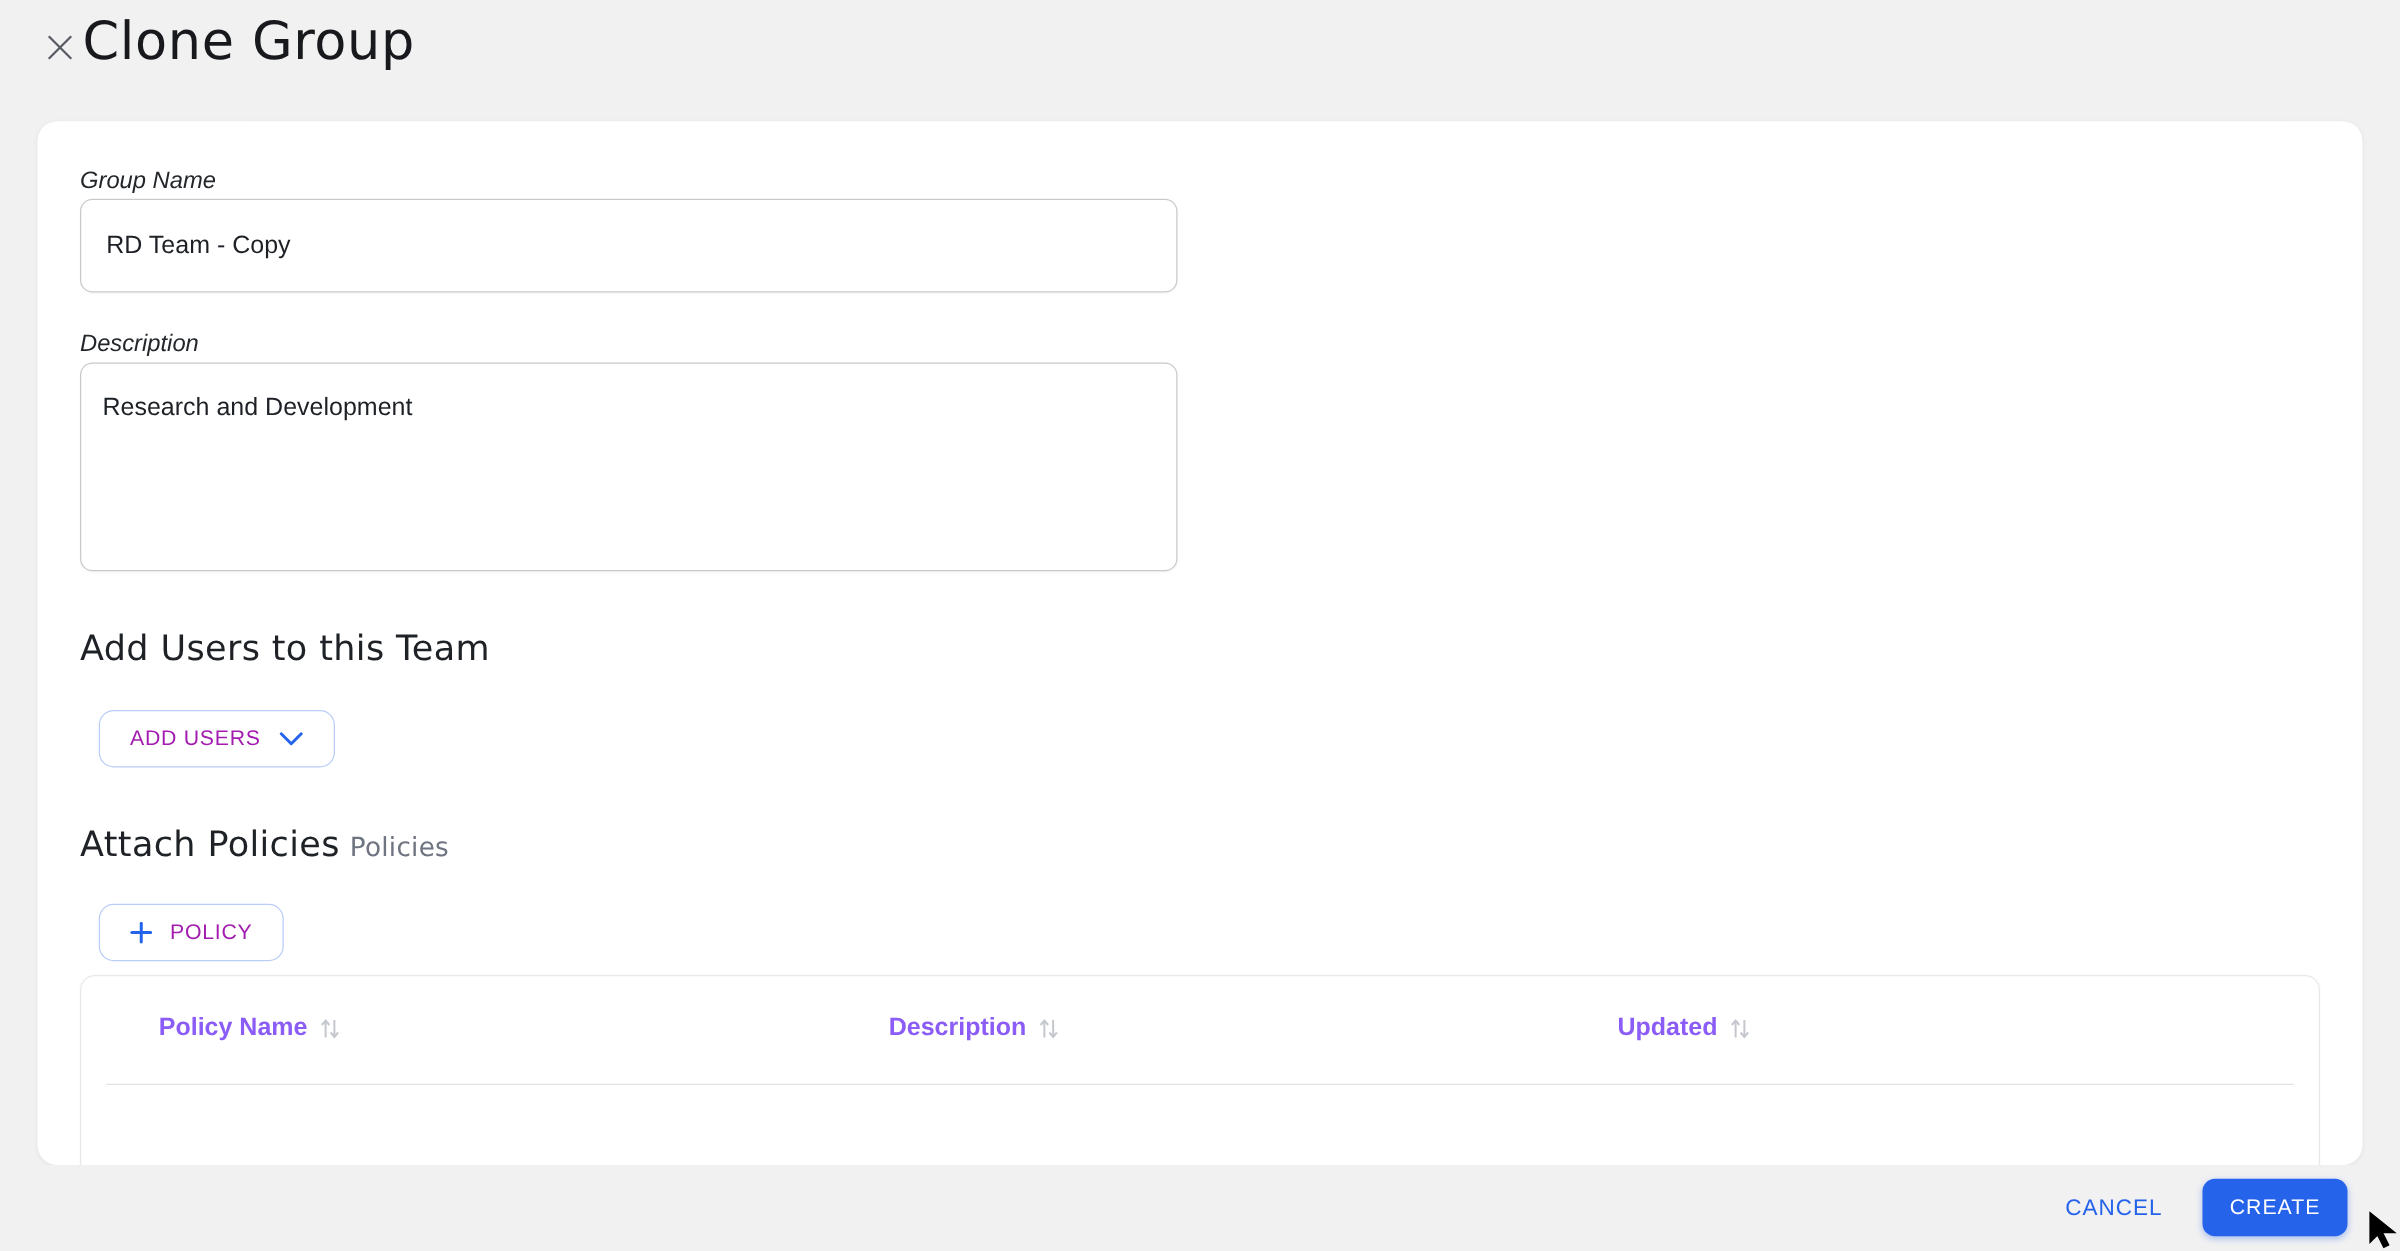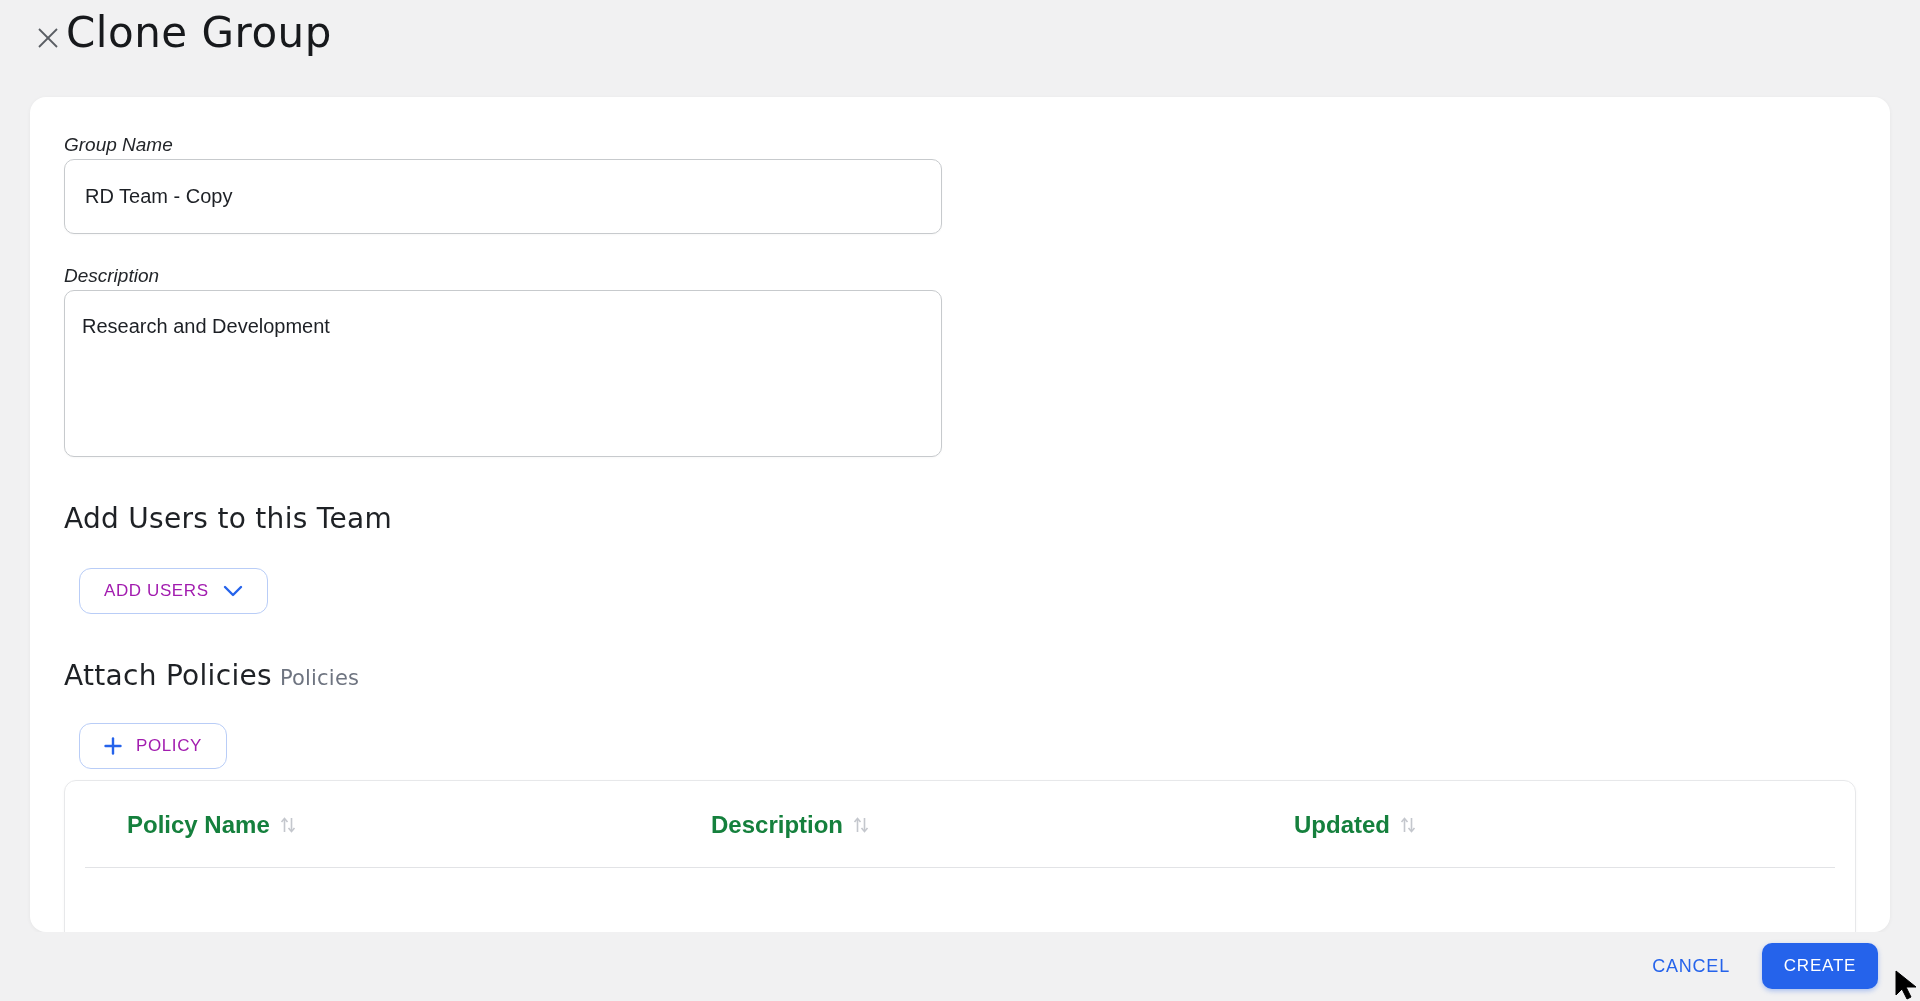--- a/index.html
+++ b/index.html
@@ -72,21 +72,21 @@
 
   
   .table-card {
     position: absolute; left: 34px; top: 683px; width: 1792px; height: 400px;
     background: #fff; border: 1px solid #e7e8ea; border-radius: 12px;
     box-shadow: 0 1px 3px rgba(0,0,0,0.04);
   }
   .table-header { position: absolute; left: 0; top: 0; width: 100%; height: 86px; }
   .th {
     position: absolute; top: 30px;
-    font-size: 24px; font-weight: 700; color: #15803d;
+    font-size: 20px; font-weight: 700; color: #8b5cf6;
     display: inline-flex; align-items: center; gap: 10px; cursor: pointer;
   }
   .th-policy-name { left: 62px; }
   .th-description { left: 646px; }
   .th-updated { left: 1229px; }
   .sort-icon { display: inline-flex; align-items: center; }
   .header-divider {
     position: absolute; left: 20px; right: 20px; top: 86px;
     height: 1px; background: #e2e3e6;
   }

